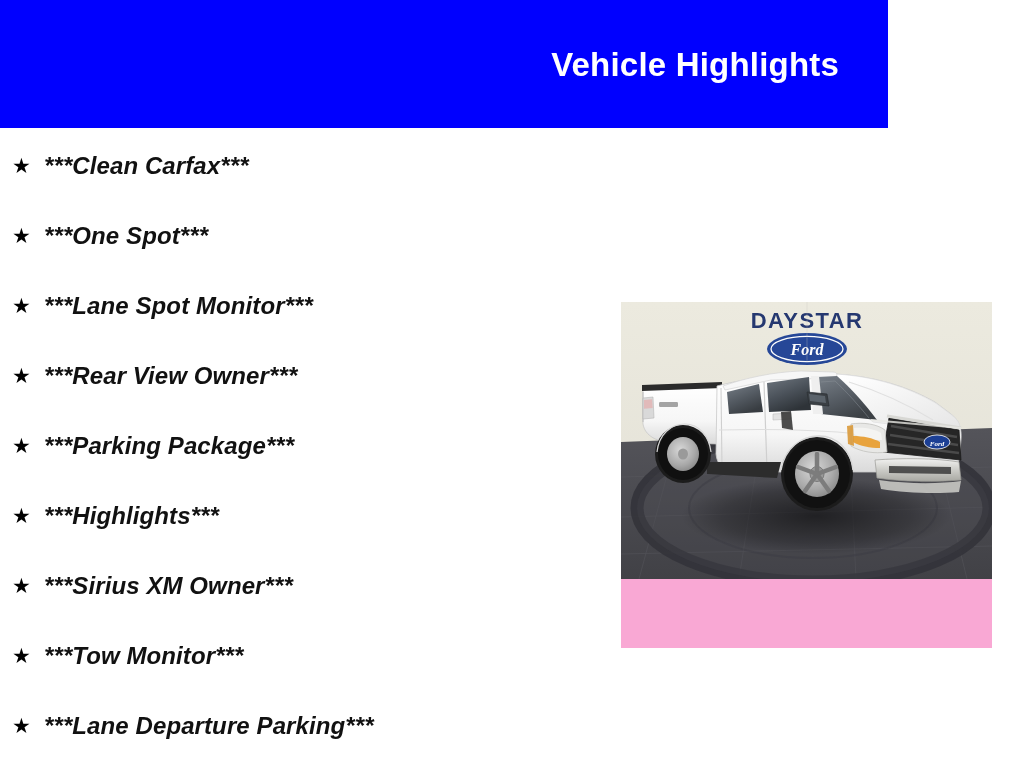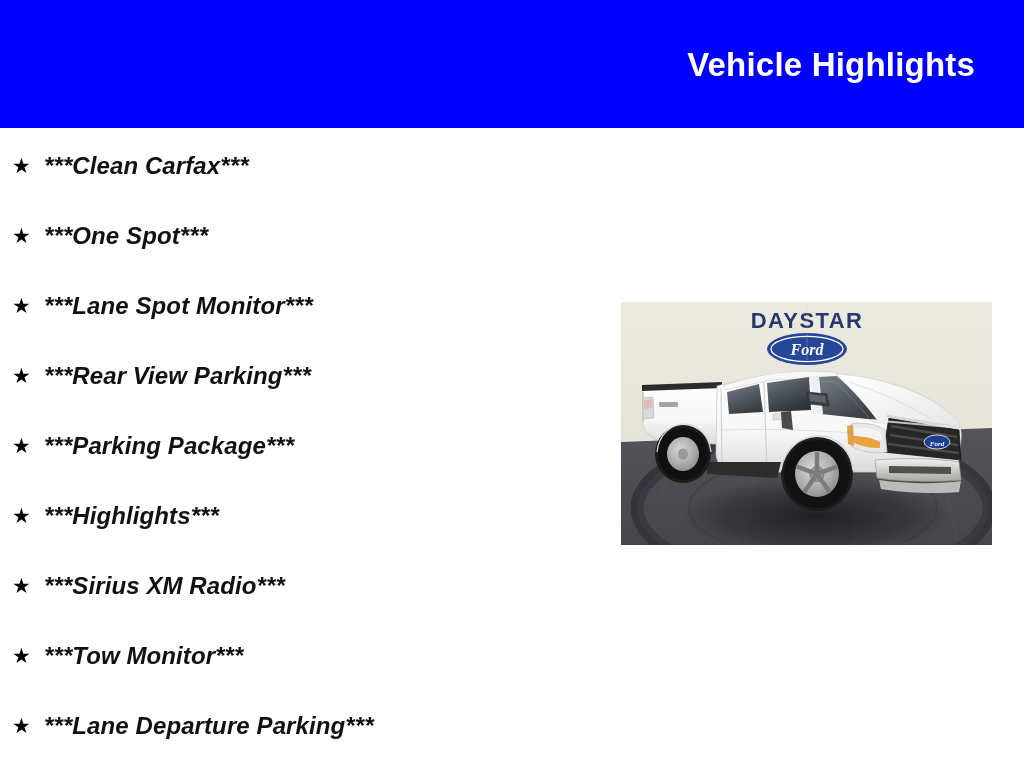--- a/index.html
+++ b/index.html
@@ -14,21 +14,21 @@
     font-family: "Liberation Sans", sans-serif;
     overflow: hidden;
     position: relative;
   }
 
   
   .banner {
     position: absolute;
     left: 0;
     top: 0;
-    width: 1024px;
+    width: 888px;
     height: 128px;
     background: #0000ff;
     box-sizing: border-box;
     padding-left: 20px;
   }
   .banner-title {
     position: absolute;
     right: 49px;
     top: 45px;
     color: #ffffff;
@@ -79,21 +79,21 @@
     font-family: "Liberation Sans", sans-serif;
     font-style: italic;
   }
 
   
   .vehicle-photo {
     position: absolute;
     left: 621px;
     top: 302px;
     width: 371px;
-    height: 243px;
+    height: 346px;
     overflow: hidden;
     background: #f9a8d4;
   }
   .photo-svg { display: block; width: 371px; height: 277px; }
 </style>
 </head>
 <body>
 
 <div class="banner">
   <div class="banner-title">Vehicle Highlights</div>
@@ -107,33 +107,33 @@
   <li class="highlight-item">
     <span class="star-icon">★</span>
     <span class="highlight-label">***One Spot***</span>
   </li>
   <li class="highlight-item">
     <span class="star-icon">★</span>
     <span class="highlight-label">***Lane Spot Monitor***</span>
   </li>
   <li class="highlight-item">
     <span class="star-icon">★</span>
-    <span class="highlight-label">***Rear View Parking***</span>
+    <span class="highlight-label">***Rear View Owner***</span>
   </li>
   <li class="highlight-item">
     <span class="star-icon">★</span>
     <span class="highlight-label">***Parking Package***</span>
   </li>
   <li class="highlight-item">
     <span class="star-icon">★</span>
     <span class="highlight-label">***Highlights***</span>
   </li>
   <li class="highlight-item">
     <span class="star-icon">★</span>
-    <span class="highlight-label">***Sirius XM Radio***</span>
+    <span class="highlight-label">***Sirius XM Owner***</span>
   </li>
   <li class="highlight-item">
     <span class="star-icon">★</span>
     <span class="highlight-label">***Tow Monitor***</span>
   </li>
   <li class="highlight-item">
     <span class="star-icon">★</span>
     <span class="highlight-label">***Lane Departure Parking***</span>
   </li>
 </ul>

